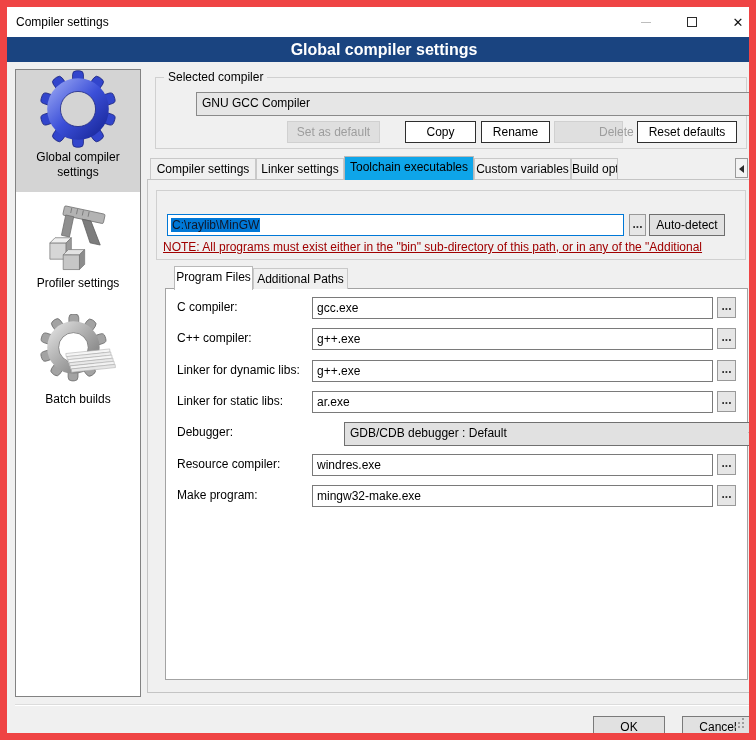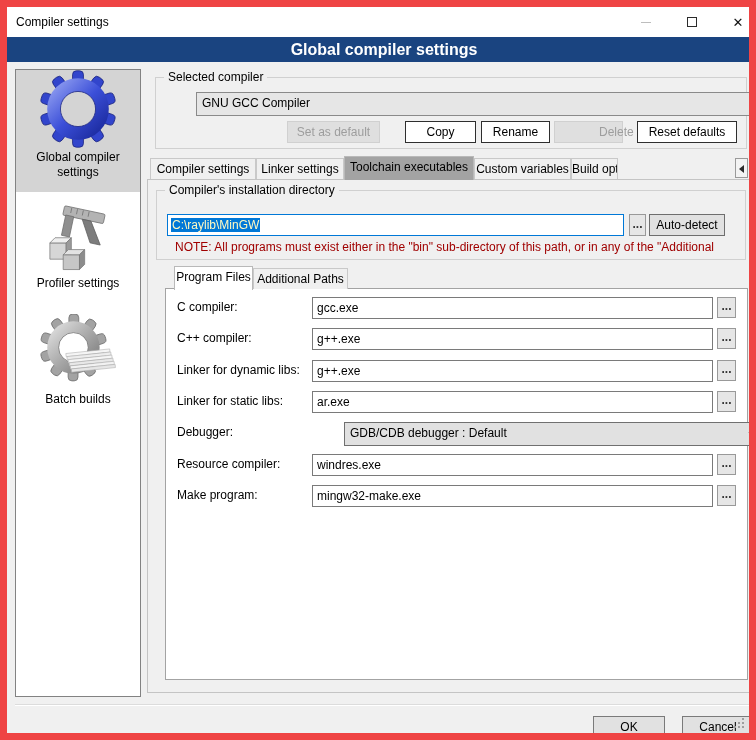--- a/index.html
+++ b/index.html
@@ -31,29 +31,29 @@
   .side-item .icon { display:block; margin:0 auto; }
   .side-item .side-label { display:block; margin:2px auto 0; width:108px; line-height:15px; }
   
   .groupbox { position:absolute; border:1px solid #d0d0d0; }
   .groupbox > .legend { position:absolute; left:8px; top:-8px; background:#f0f0f0; padding:0 4px; line-height:15px; white-space:nowrap; }
   
   .combo { position:absolute; height:24px; background:#e6e6e6; border:1px solid #8a8a8a; line-height:20px; padding-left:5px; overflow:hidden; white-space:nowrap;margin-left:32px; }
   .chevron { position:absolute; right:9px; top:6px; width:7px; height:7px; border-right:1px solid #3c3c3c; border-bottom:1px solid #3c3c3c; transform:rotate(45deg); }
   .txt { position:absolute; height:22px; background:#fff; border:1px solid #7a7a7a; font-family:"Liberation Sans",sans-serif; font-size:12px; padding:0 4px; color:#000; }
   .txt-focus { position:absolute; height:22px; background:#fff; border:1px solid #0078d7; line-height:20px; padding-left:3px; overflow:hidden; white-space:nowrap; }
-  .sel-text { background:#0078d7; color:#fef9c3; padding:0 1px; }
+  .sel-text { background:#0078d7; color:#0f172a; padding:0 1px; }
   .btn { position:absolute; height:22px; background:#fff; border:1px solid #2e2e2e; text-align:center; line-height:20px; cursor:default; }
   .btn.gray { background:#e1e1e1; border-color:#6e6e6e; }
   .btn.disabled { background:#dfdfdf; border-color:#d0d0d0; color:#9d9d9d; }
   .browse-btn { position:absolute; background:#e6e6e6; border:1px solid #999; text-align:center; line-height:10px; font-weight:bold; color:#333; }
   
   .tabstrip { position:absolute; left:143px; top:149px; height:24px; display:flex; align-items:flex-end; z-index:3; }
   .tab { height:21px; margin-bottom:1px; background:#f0f0f0; border:1px solid #c9c9c9; border-bottom:none; text-align:center; line-height:20px; overflow:hidden; white-space:nowrap; }
-  .tab.active { height:24px; margin-bottom:0; background:#a3a3a3; border:1px solid #b9b9b9; border-bottom:none; }
+  .tab.active { height:24px; margin-bottom:0; background:#0ea5e9; border:1px solid #b9b9b9; border-bottom:none; }
   .tab-scroll { position:absolute; top:151px; width:13px; height:20px; background:#f3f3f3; border:1px solid #9a9a9a; z-index:3; }
   .tri-left, .tri-right { position:absolute; top:6px; width:0; height:0; border-top:4px solid transparent; border-bottom:4px solid transparent; }
   .tri-left  { left:3px; border-right:5px solid #2b2b2b; }
   .tri-right { left:4px; border-left:5px solid #2b2b2b; }
   .tabpanel { position:absolute; left:140px; top:172px; width:608px; height:514px; background:#f0f0f0; border:1px solid #c4c4c4; z-index:1; }
   
   .subtabs { position:absolute; left:26px; top:87px; height:23px; display:flex; align-items:flex-end; z-index:3; }
   .inner-panel { position:absolute; left:17px; top:108px; width:583px; height:392px; background:#fff; border:1px solid #a3a3a3; z-index:1; }
   .subtabs .tab.active { background:#fff; }
   
@@ -192,27 +192,26 @@
   <div class="tab-scroll" style="left:728px;">
       <span class="tri-left"></span>
     </div>
   <div class="tab-scroll" style="left:742px;">
       <span class="tri-right"></span>
     </div>
 
   <div class="tabpanel">
 
     <div class="groupbox" style="left:8px; top:10px; width:590px; height:70px;">
-      <span class="legend">Compiler's installation directory</span>
       <div class="txt-focus" style="left:10px; top:23px; width:457px;">
         <span class="sel-text">C:\raylib\MinGW</span>
       </div>
       <div class="browse-btn" style="left:472px; top:23px; width:17px; height:22px; line-height:18px;">...</div>
       <div class="btn gray" style="left:492px; top:23px; width:76px;">Auto-detect</div>
-      <div class="note" style="left:18px; top:49px; width:572px;">NOTE: All programs must exist either in the "bin" sub-directory of this path, or in any of the "Additional</div>
+      <div class="note" style="left:6px; top:49px; width:572px;text-decoration:underline;">NOTE: All programs must exist either in the "bin" sub-directory of this path, or in any of the "Additional</div>
     </div>
 
     <div class="subtabs">
       <div class="tab active" style="width:79px;">Program Files</div>
       <div class="tab" style="width:95px;">Additional Paths</div>
     </div>
 
     <div class="inner-panel">
 
       <span class="row-label" style="top:11px;">C compiler:</span>

